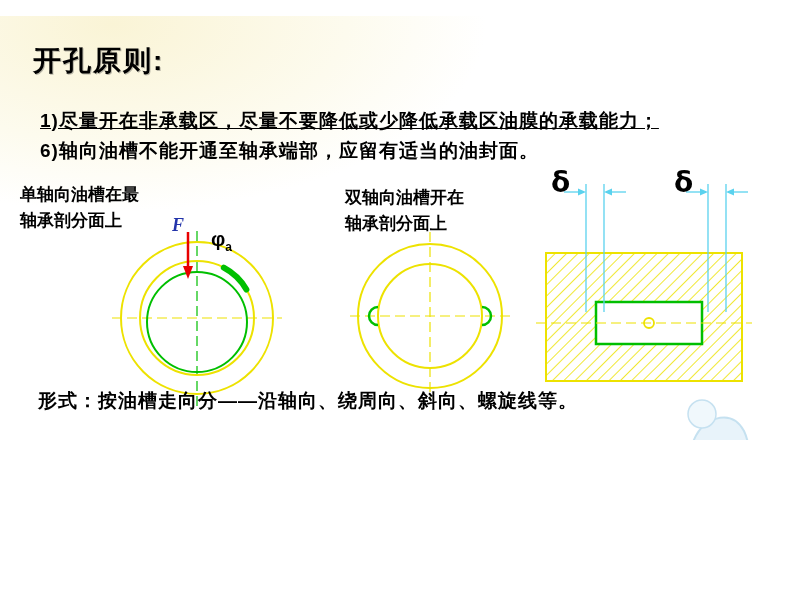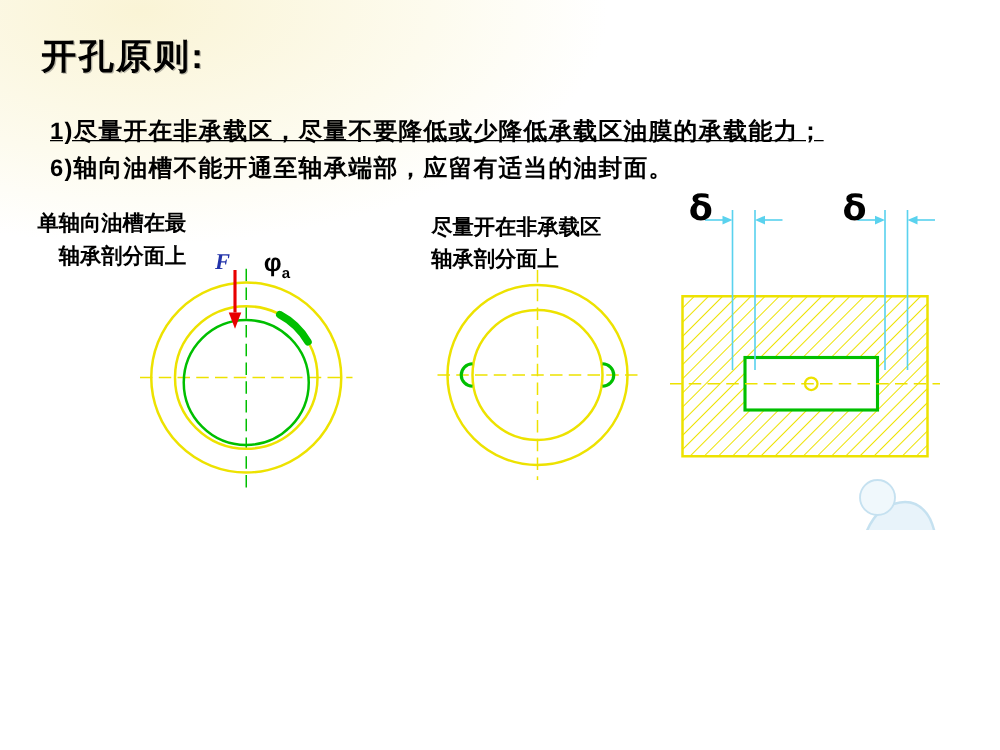--- a/index.html
+++ b/index.html
@@ -3,34 +3,35 @@
 <meta charset="utf-8">
 <style>
   * { margin:0; padding:0; box-sizing:border-box; }
   html,body { width:800px; height:600px; }
   body { font-family:"Liberation Sans","DejaVu Sans",sans-serif; }
   .slide {
     position:relative; width:800px; height:424px; overflow:hidden;
     background:
       radial-gradient(ellipse 520px 260px at 14% 2%, #faf4d6 0%, #fdfbee 45%, #ffffff 72%),
       #ffffff;
+    margin-top: 16px;
   }
   .art { position:absolute; left:0; top:0; }
   .txt { position:absolute; color:#000; font-weight:bold; white-space:nowrap; }
   .title { left:33px; top:26px; font-size:28px; letter-spacing:2px;
            text-shadow:1px 1px 0 rgba(60,60,60,.35); }
   .point { left:40px; font-size:19px; letter-spacing:1px; }
   .point1 { top:92px;text-decoration:underline; }
   .point2 { top:122px; }
   .sublabel { font-size:17px; line-height:26px; }
-  .lbl-left { left:30px; top:166px;text-align:right; }
+  .lbl-left { left:20px; top:166px; }
   .lbl-mid  { left:345px; top:169px; }
   .force { left:172px; top:199px; font-family:"Liberation Serif","DejaVu Serif",serif;
            font-style:italic; font-size:18px; color:#2233aa; }
-  .phi { left:211px; top:200px; font-size:20px; }
+  .phi { left:211px; top:212px; font-size:20px; }
   .phi sub { font-size:12px; }
   .delta { top:150px; font-size:28px; font-family:"DejaVu Sans",sans-serif; }
   .delta-l { left:551px; }
   .delta-r { left:674px; }
   .forms { left:38px; top:372px; font-size:19px; letter-spacing:1px; }
 </style>
 </head>
 <body>
 
 <div class="slide">
@@ -143,21 +144,22 @@
   <div class="txt sublabel lbl-left">
     <div>单轴向油槽在最</div>
     <div>轴承剖分面上</div>
   </div>
 
   <div class="txt force">F</div>
 
   <div class="txt phi"><span>φ</span><sub>a</sub></div>
 
   <div class="txt sublabel lbl-mid">
-    <div>尽量开在非承载区</div>
+    <div>双轴向油槽开在</div>
     <div>轴承剖分面上</div>
   </div>
 
   <div class="txt delta delta-l">δ</div>
   <div class="txt delta delta-r">δ</div>
 
+  <div class="txt forms">形式：按油槽走向分——沿轴向、绕周向、斜向、螺旋线等。</div>
 
 </div>
 
 </body></html>

